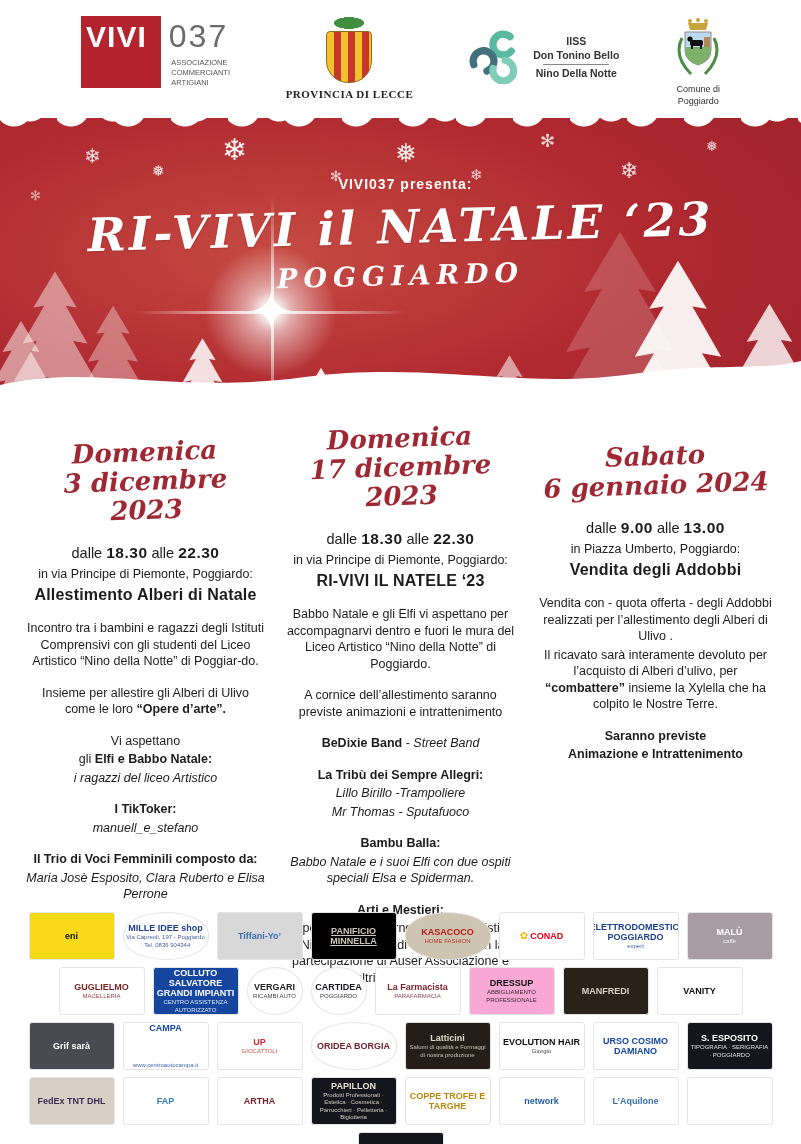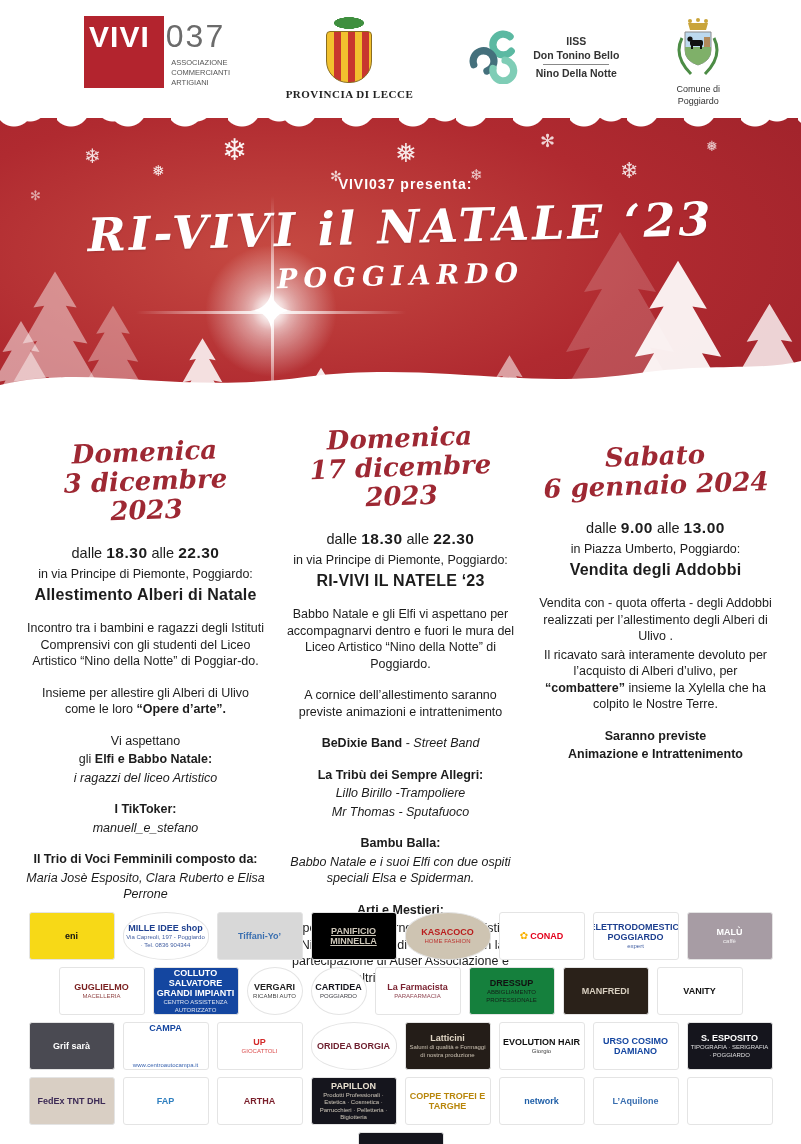--- a/index.html
+++ b/index.html
@@ -5,21 +5,21 @@
   html,body{margin:0;padding:0;background:#fff;}
   body{font-family:"Liberation Sans", sans-serif;color:#1c1c1c;}
   .poster{position:relative;width:801px;height:1144px;margin:0 auto;background:#fff;overflow:hidden;}
 
   
   .top-logos{position:absolute;top:16px;left:0;right:0;height:104px;display:flex;justify-content:center;align-items:flex-start;gap:56px;}
   .logo{display:flex;flex-direction:column;align-items:center;text-align:center;}
   .vivi{width:150px;text-align:left;}
   .vivi-row{display:flex;align-items:flex-start;}
   .vivi-box{display:inline-block;background:#b3242e;color:#fff;font-weight:800;font-size:30px;line-height:1;padding:6px 14px 36px 5px;letter-spacing:1px;}
-  .vivi-num{font-size:32px;color:#6b6b6b;font-weight:200;letter-spacing:2px;padding-left:2px;line-height:1;padding-top:4px;}
+  .vivi-num{font-size:32px;color:#6b6b6b;font-weight:200;letter-spacing:2px;padding-left:8px;line-height:1;padding-top:4px;}
   .vivi-sub{margin-top:-30px;margin-left:92px;font-size:7.5px;color:#555;line-height:1.35;}
   .prov-palm{width:36px;height:14px;margin:0 auto 1px;background:radial-gradient(ellipse at center,#3f8f3f 0 58%,transparent 60%);border-radius:50%;}
   .prov-shield{width:44px;height:50px;margin:0 auto;background:repeating-linear-gradient(90deg,#f2c12e 0 7px,#c8362e 7px 14px);border:1px solid #8a6d1f;border-radius:4px 4px 22px 22px;}
   .prov-caption{margin-top:5px;font-family:"Liberation Serif",serif;font-weight:bold;font-size:11px;letter-spacing:.5px;color:#222;}
   .iiss{flex-direction:row;align-items:center;gap:10px;margin-top:14px;}
   .iiss-text{text-align:center;font-size:10.5px;line-height:1.35;font-weight:bold;color:#333;}
   .iiss-text .divider{border-top:1px solid #888;margin:1px 10px;}
   .comune-caption{font-size:9px;color:#333;line-height:1.3;margin-top:2px;}
 
   
@@ -297,21 +297,21 @@
           <span class="lbl">CARTIDEA</span>
         </div>
         <div class="sub">POGGIARDO</div>
       </div>
       <div class="tile" style="background: rgb(255, 255, 255); color: rgb(122, 34, 48);">
         <div class="lblwrap">
           <span class="lbl">La Farmacista</span>
         </div>
         <div class="sub">PARAFARMACIA</div>
       </div>
-      <div class="tile" style="background: #15803d; color: rgb(17, 17, 17);">
+      <div class="tile" style="background: #f9a8d4; color: rgb(17, 17, 17);">
         <div class="lblwrap">
           <span class="lbl">DRESSUP</span>
         </div>
         <div class="sub">ABBIGLIAMENTO PROFESSIONALE</div>
       </div>
       <div class="tile" style="background: rgb(42, 33, 25); color: rgb(216, 207, 192);">
         <div class="lblwrap">
           <span class="lbl">MANFREDI</span>
         </div>
       </div>

